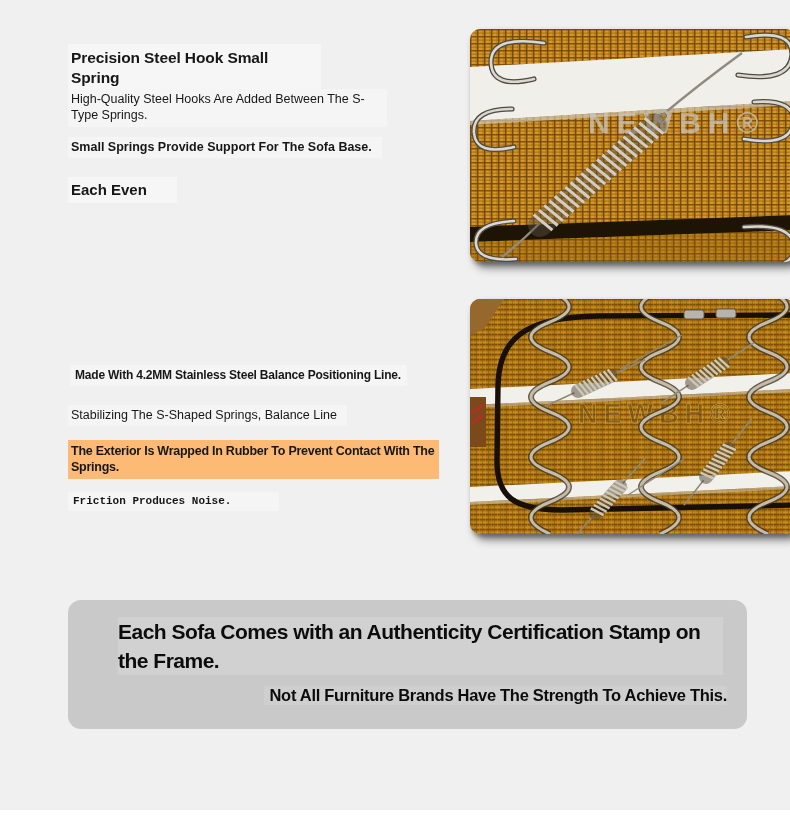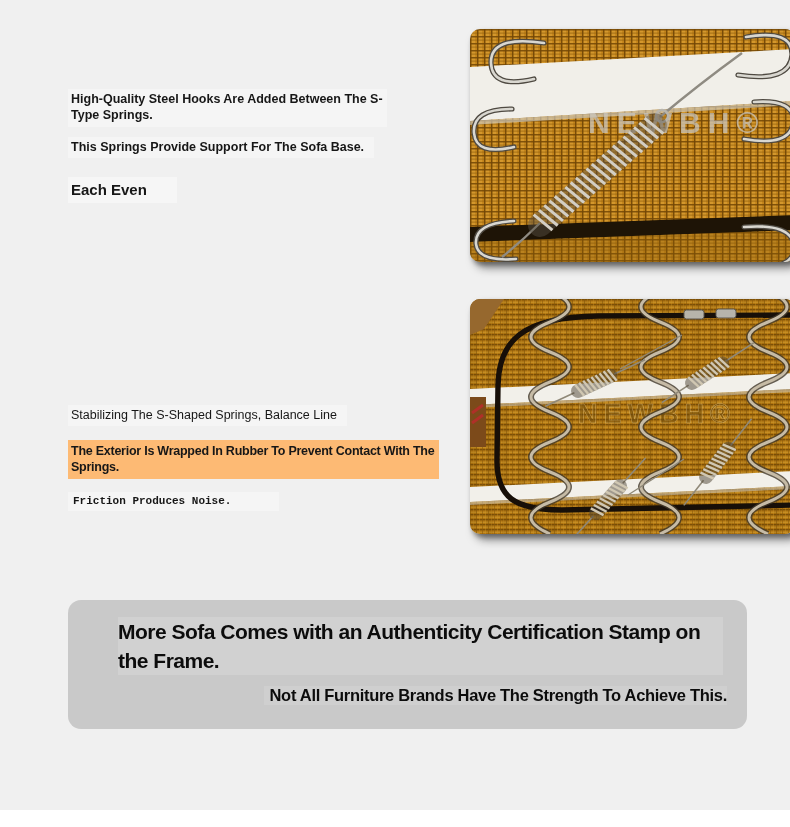--- a/index.html
+++ b/index.html
@@ -9,21 +9,21 @@
     -webkit-font-smoothing:antialiased;
   }
   .page{position:absolute;left:0;top:0;width:790px;height:810px;background:#f0f0f0;overflow:hidden;}
   .footer-strip{position:absolute;left:0;top:810px;width:790px;height:17px;background:#ffffff;}
 
   .tblock{position:absolute;margin:0;color:#171717;}
   h2.tblock,h3.tblock{font-weight:bold;}
 
   .s1-title{left:68px;top:44px;width:244px;font-size:15.5px;line-height:20px;
     padding:4px 6px 2px 3px;background:#f6f6f6;letter-spacing:-0.1px;}
-  .s1-p1{left:68px;top:89px;width:312px;font-size:12.5px;line-height:15.5px;font-weight:bold;
+  .s1-p1{left:68px;top:89px;width:312px;font-size:12.5px;line-height:15.5px;font-weight:normal;
     padding:3px 4px 4px 3px;background:#f5f5f5;}
   .s1-p2{left:68px;top:137px;font-size:12.5px;font-weight:bold;white-space:nowrap;width:fit-content;
     padding:3px 10px 4px 3px;background:#f5f5f5;}
   .s1-sub{left:68px;top:177px;font-size:15px;white-space:nowrap;width:fit-content;
     padding:4px 30px 5px 3px;background:#f6f6f6;}
 
   .s2-title{left:70px;top:319px;font-size:16px;white-space:nowrap;width:fit-content;
     padding:5px 28px 6px 5px;background:#f6f6f6;letter-spacing:-0.1px;}
   .s2-p1{left:70px;top:365px;font-size:12px;font-weight:bold;white-space:nowrap;width:fit-content;
     letter-spacing:-0.2px;padding:3px 6px 4px 5px;background:#f5f5f5;}
@@ -56,22 +56,23 @@
   .bl{fill:none;stroke:#170f08;stroke-width:5.4;stroke-linejoin:round;stroke-linecap:round;}
   .wm1{font-size:30px;font-weight:bold;letter-spacing:7px;fill:#c9c6c0;opacity:.72;}
   .wm2{font-size:27px;font-weight:bold;letter-spacing:6px;fill:#6e4c0e;opacity:.5;
        stroke:#f0d79a;stroke-width:.5;}
 </style>
 </head>
 <body>
 
 <div class="page">
 
+  <h2 class="tblock s1-title">Precision Steel Hook Small Spring</h2>
   <p class="tblock s1-p1">High-Quality Steel Hooks Are Added Between The S-Type Springs.</p>
-  <p class="tblock s1-p2">This Springs Provide Support For The Sofa Base.</p>
+  <p class="tblock s1-p2">Small Springs Provide Support For The Sofa Base.</p>
   <h3 class="tblock s1-sub">Each Even</h3>
 
   <figure class="photo photo1">
     <svg width="325" height="233" viewBox="0 0 325 233">
       <defs>
         <pattern id="wv1" width="7" height="7" patternUnits="userSpaceOnUse">
           <rect width="7" height="7" fill="#c5851b"></rect>
           <rect x="1.6" width="3.6" height="7" fill="#d89b2f"></rect>
           <rect width="7" height="1.5" fill="#6b4204" opacity=".85"></rect>
           <rect y="3.6" width="7" height="1" fill="#8a5c0c" opacity=".7"></rect>
@@ -131,20 +132,21 @@
             <line x1="121" y1="-12" x2="125" y2="12"></line>
           <line x1="128" y1="-12" x2="132" y2="12"></line>
             <line x1="135" y1="-12" x2="139" y2="12"></line>
           <line x1="142" y1="-12" x2="146" y2="12"></line>
             <line x1="149" y1="-12" x2="153" y2="12"></line>
         </g>
       </g>
     </svg>
   </figure>
 
+  <p class="tblock s2-p1">Made With 4.2MM Stainless Steel Balance Positioning Line.</p>
   <p class="tblock s2-p2">Stabilizing The S-Shaped Springs, Balance Line</p>
   <p class="tblock s2-p3">The Exterior Is Wrapped In Rubber To Prevent Contact With The Springs.</p>
   <p class="tblock s2-p4">Friction Produces Noise.</p>
 
   <figure class="photo photo2">
     <svg width="325" height="235" viewBox="0 0 325 235">
       <defs>
         <pattern id="wv2" width="6" height="5" patternUnits="userSpaceOnUse">
           <rect width="6" height="5" fill="#b07410"></rect>
           <rect width="6" height="1.3" fill="#744a06" opacity=".85"></rect>
@@ -209,19 +211,19 @@
         <use href="#coil2" transform="translate(222,84) rotate(-33)"></use>
         <use href="#coil2" transform="translate(126,214) rotate(-48)"></use>
         <use href="#coil2" transform="translate(236,178) rotate(-52)"></use>
         <line x1="150" y1="70" x2="212" y2="36" stroke="#8f8878" stroke-width="1.4"></line>
         <line x1="158" y1="196" x2="214" y2="160" stroke="#8f8878" stroke-width="1.4"></line>
       </g>
     </svg>
   </figure>
 
   <div class="banner">
-    <h2>More Sofa Comes with an Authenticity Certification Stamp on the Frame.</h2>
+    <h2>Each Sofa Comes with an Authenticity Certification Stamp on the Frame.</h2>
     <p>Not All Furniture Brands Have The Strength To Achieve This.</p>
   </div>
 
 </div>
 
 <div class="footer-strip"></div>
 
 </body></html>

